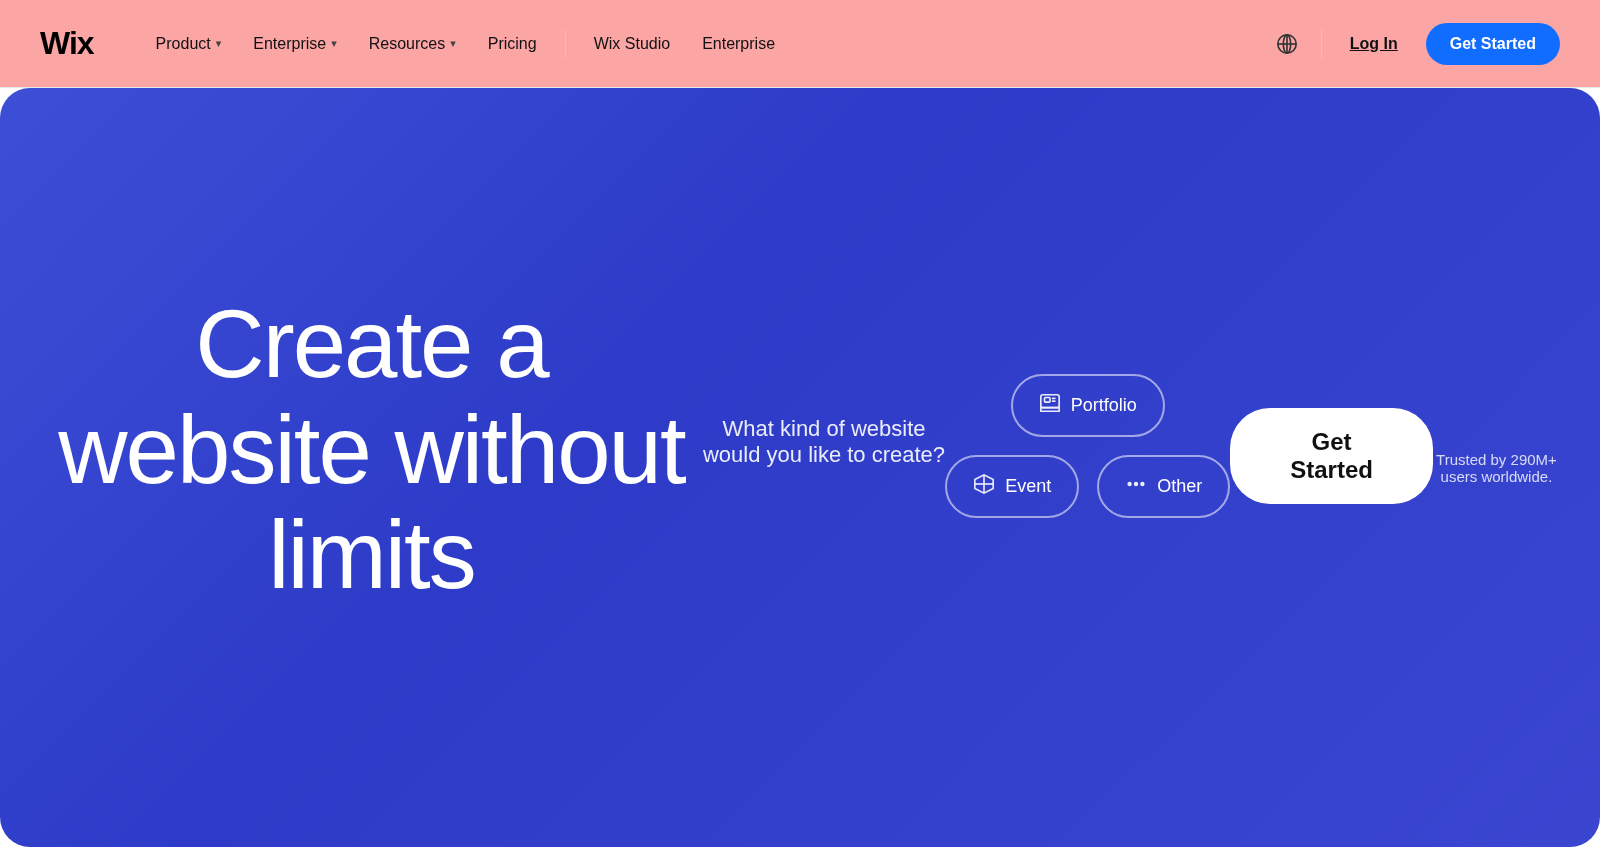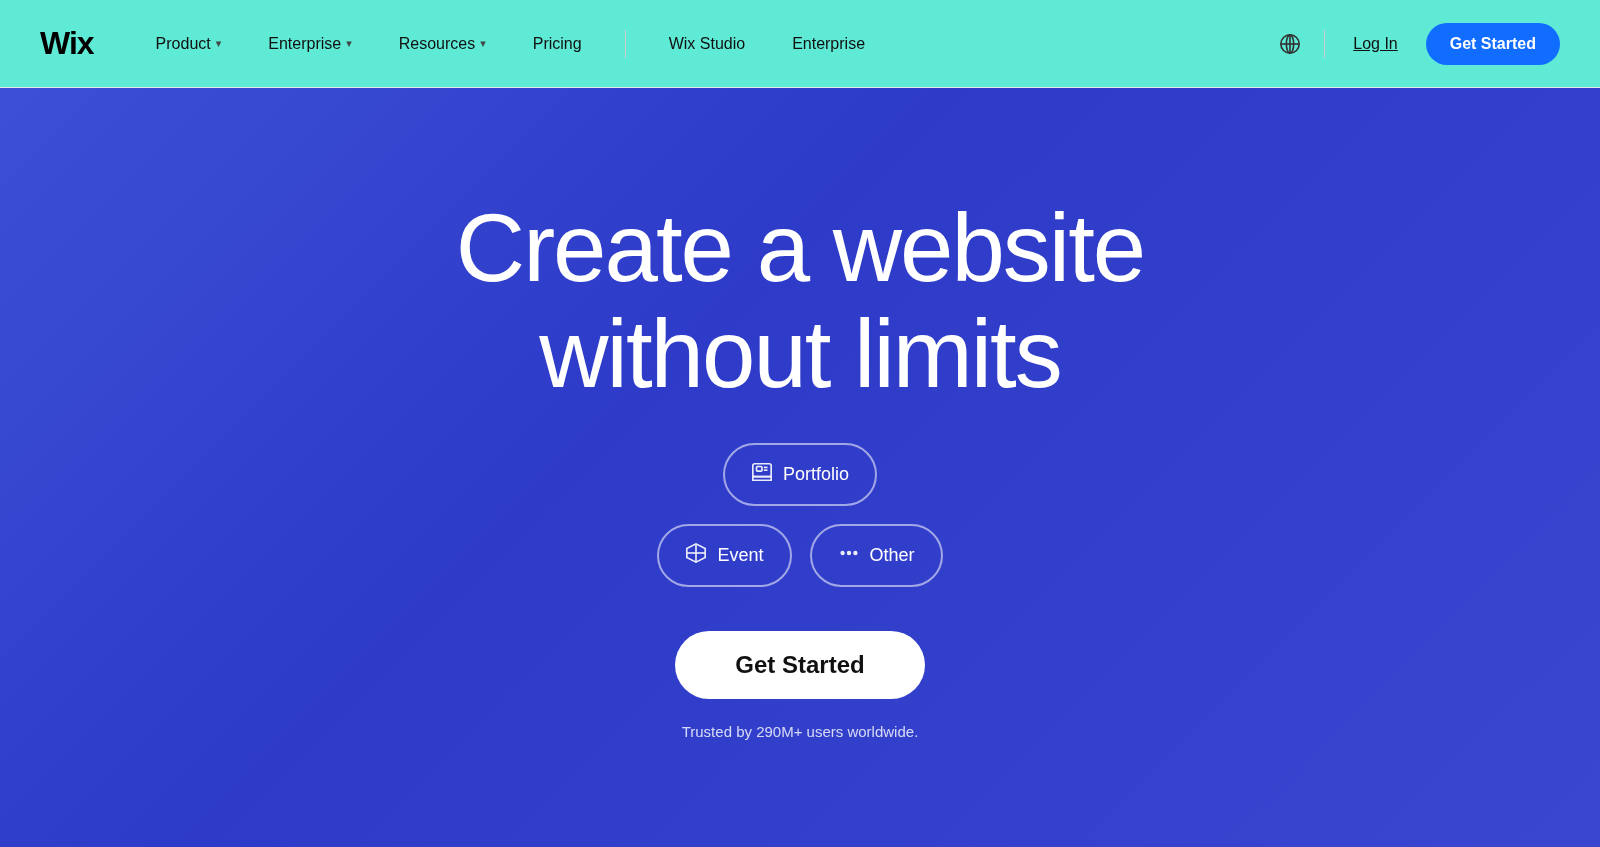--- a/index.html
+++ b/index.html
@@ -14,37 +14,37 @@
       min-height: 847px;
       overflow-x: hidden;
     }
 
     
     nav {
       display: flex;
       align-items: center;
       height: 88px;
       padding: 0 40px;
-      background: #5eead4;
+      background: #fca5a5;
       border-bottom: 1px solid #e8e8e8;
     }
 
     .nav-logo {
       font-size: 32px;
       font-weight: 900;
       letter-spacing: -1px;
       color: #000;
       margin-right: 48px;
       flex-shrink: 0;
     }
 
     .nav-links {
       display: flex;
       align-items: center;
-      gap: 19px;
+      gap: 4px;
       flex: 1;
     }
 
     .nav-link {
       display: flex;
       align-items: center;
       gap: 5px;
       padding: 8px 14px;
       font-size: 16px;
       font-weight: 500;
@@ -84,21 +84,21 @@
     }
 
     .nav-divider-right {
       width: 1px;
       height: 28px;
       background: #ccc;
     }
 
     .login-btn {
       font-size: 16px;
-      font-weight: 400;
+      font-weight: 700;
       color: #111;
       text-decoration: underline;
       cursor: pointer;
       padding: 8px 12px;
     }
 
     .get-started-nav {
       background: #116dff;
       color: #fff;
       font-size: 16px;
@@ -109,25 +109,26 @@
       border: none;
       white-space: nowrap;
     }
 
     
     .hero {
       background: #3441dc;
       background: linear-gradient(135deg, #3d4fd6 0%, #2d3bc8 40%, #3a46d0 100%);
       min-height: 759px;
       display: flex;
-      flex-direction: column;
+      flex-direction: row;
       align-items: center;
       justify-content: center;
       padding: 60px 40px;
       text-align: center;
+      border-radius: 30px;
     }
 
     .hero-title {
       font-size: 96px;
       font-weight: 300;
       color: #fff;
       line-height: 1.1;
       max-width: 900px;
       margin-bottom: 36px;
       letter-spacing: -2px;
@@ -233,20 +234,21 @@
       </svg>
     </div>
     <div class="nav-divider-right"></div>
     <div class="login-btn">Log In</div>
     <button class="get-started-nav">Get Started</button>
   </div>
 </nav>
 
 <section class="hero">
   <h1 class="hero-title">Create a website without limits</h1>
+  <p class="hero-subtitle">What kind of website would you like to create?</p>
 
   <div class="website-types">
     <div class="website-types-row">
       <button class="type-btn">
         <span class="type-icon">
           <svg width="22" height="22" viewBox="0 0 24 24" fill="none" stroke="white" stroke-width="1.8">
             <rect x="2" y="3" width="20" height="14" rx="2"></rect>
             <rect x="6" y="6" width="6" height="5" rx="1"></rect>
             <line x1="14" y1="7" x2="18" y2="7"></line>
             <line x1="14" y1="10" x2="18" y2="10"></line>

